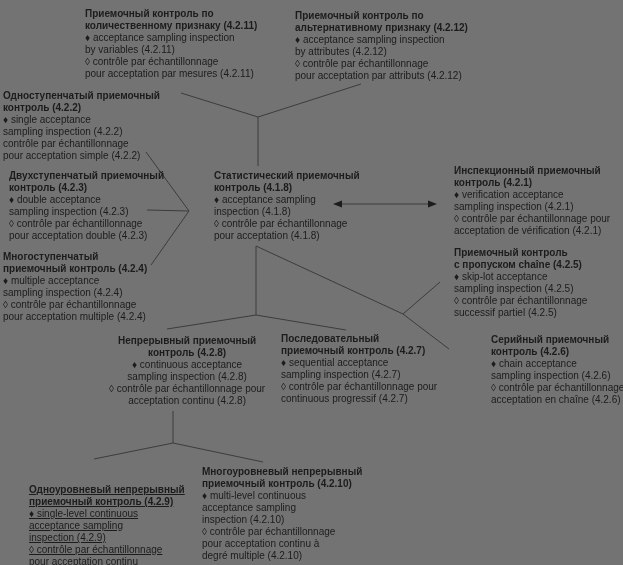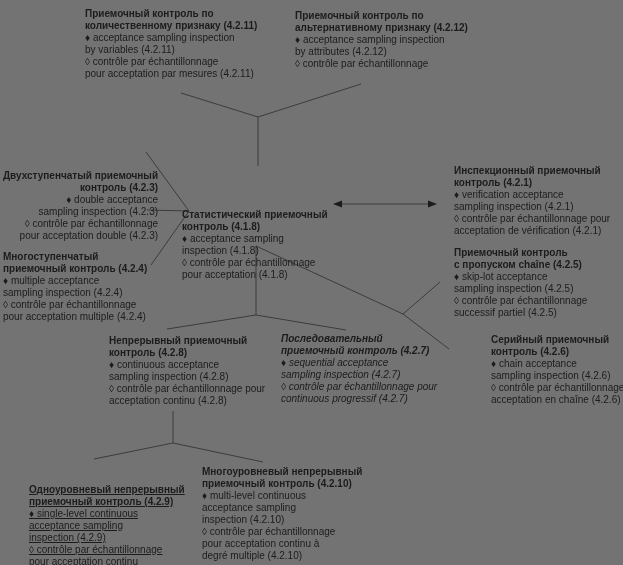--- a/index.html
+++ b/index.html
@@ -9,28 +9,28 @@
   }
   .connectors{position:absolute;left:0;top:0;width:623px;height:565px;}
   .connectors line{stroke:#3c3c3c;stroke-width:1;}
   .connectors polygon{fill:#1c1c1c;}
   .node{position:absolute;font-size:10px;line-height:12px;color:#1c1c1c;}
   .ln{display:block;white-space:nowrap;}
   .ru{font-weight:bold;}
   #n4_2_11{left:85px;top:8px;}
   #n4_2_12{left:295px;top:10px;}
   #n4_2_2{left:3px;top:90px;}
-  #n4_2_3{left:3px;top:170px;text-align:right;}
+  #n4_2_3{left:9px;top:170px;}
   #n4_2_4{left:3px;top:251px;}
-  #n4_1_8{left:182px;top:170px;margin-top:39px;}
+  #n4_1_8{left:214px;top:170px;}
   #n4_2_1{left:454px;top:165px;}
   #n4_2_5{left:454px;top:247px;}
   #n4_2_6{left:459px;top:334px;margin-left:32px;}
-  #n4_2_8{left:109px;top:335px;}
-  #n4_2_7{left:281px;top:333px;font-style:italic;}
+  #n4_2_8{left:109px;top:335px;text-align:center;}
+  #n4_2_7{left:281px;top:333px;}
   #n4_2_9{left:29px;top:484px;text-decoration:underline;}
   #n4_2_10{left:202px;top:466px;}
 </style>
 </head>
 <body>
 
 <div class="canvas">
 
   <svg class="connectors" viewBox="0 0 623 565" xmlns="http://www.w3.org/2000/svg">
     <line x1="181" y1="93" x2="258" y2="117"></line>
@@ -61,22 +61,31 @@
     <span class="ln">◊ contrôle par échantillonnage</span>
     <span class="ln">pour acceptation par mesures (4.2.11)</span>
   </div>
 
   <div class="node" id="n4_2_12">
     <span class="ln ru">Приемочный контроль по</span>
     <span class="ln ru">альтернативному признаку (4.2.12)</span>
     <span class="ln">♦ acceptance sampling inspection</span>
     <span class="ln">by attributes (4.2.12)</span>
     <span class="ln">◊ contrôle par échantillonnage</span>
+    <span class="ln">pour acceptation par attributs (4.2.12)</span>
   </div>
 
+  <div class="node" id="n4_2_2">
+    <span class="ln ru">Одноступенчатый приемочный</span>
+    <span class="ln ru">контроль (4.2.2)</span>
+    <span class="ln">♦ single acceptance</span>
+    <span class="ln">sampling inspection (4.2.2)</span>
+    <span class="ln">contrôle par échantillonnage</span>
+    <span class="ln">pour acceptation simple (4.2.2)</span>
+  </div>
 
   <div class="node" id="n4_2_3">
     <span class="ln ru">Двухступенчатый приемочный</span>
     <span class="ln ru">контроль (4.2.3)</span>
     <span class="ln">♦ double acceptance</span>
     <span class="ln">sampling inspection (4.2.3)</span>
     <span class="ln">◊ contrôle par échantillonnage</span>
     <span class="ln">pour acceptation double (4.2.3)</span>
   </div>
 

